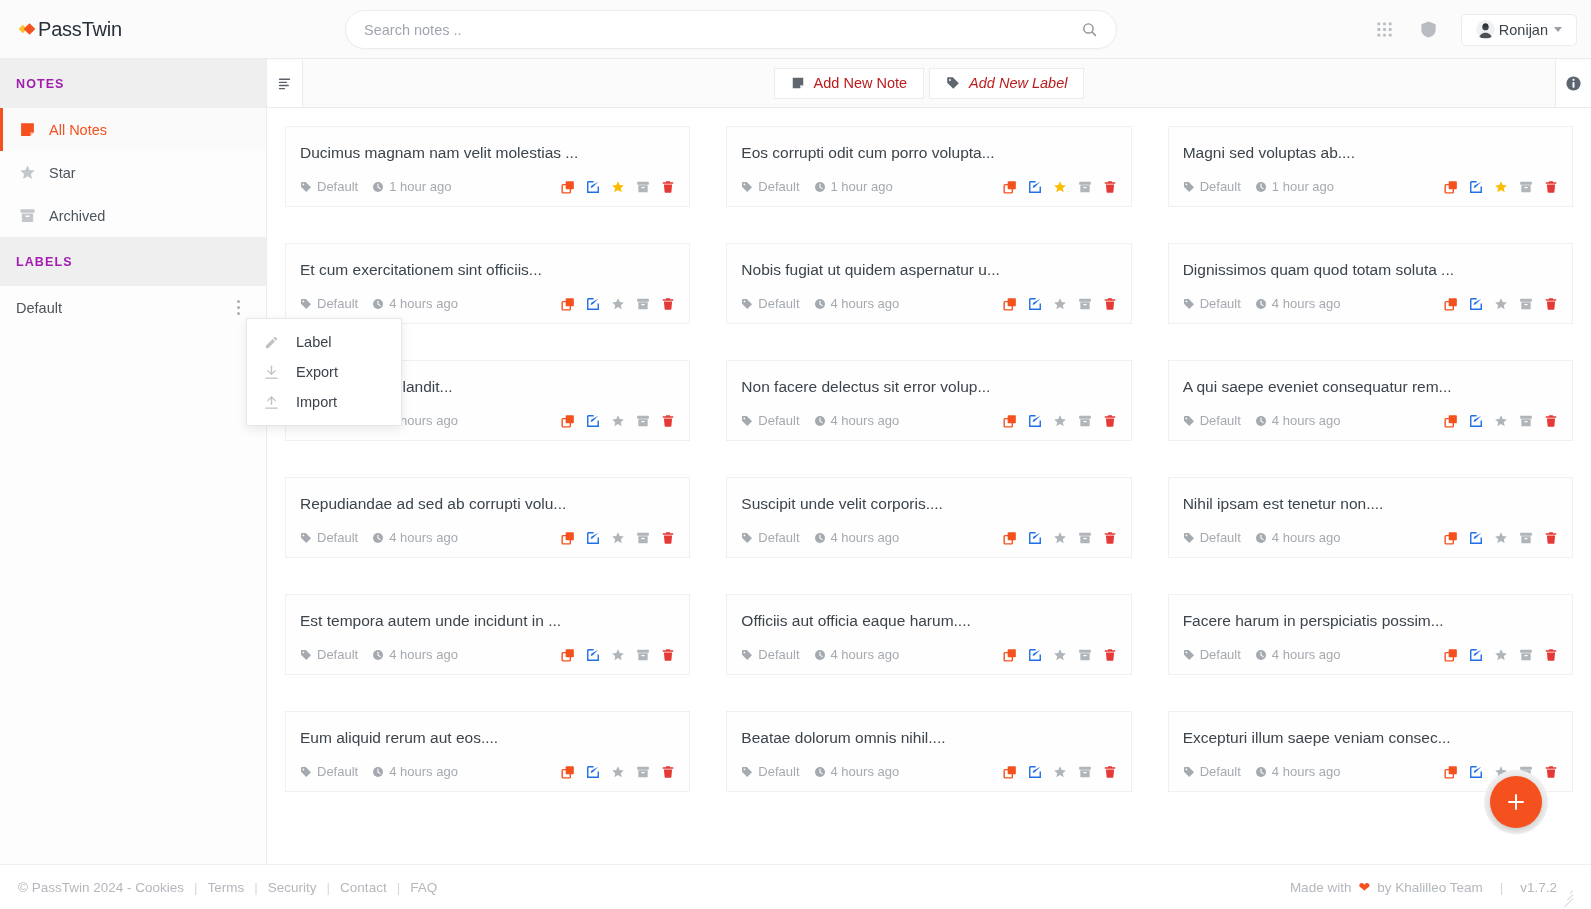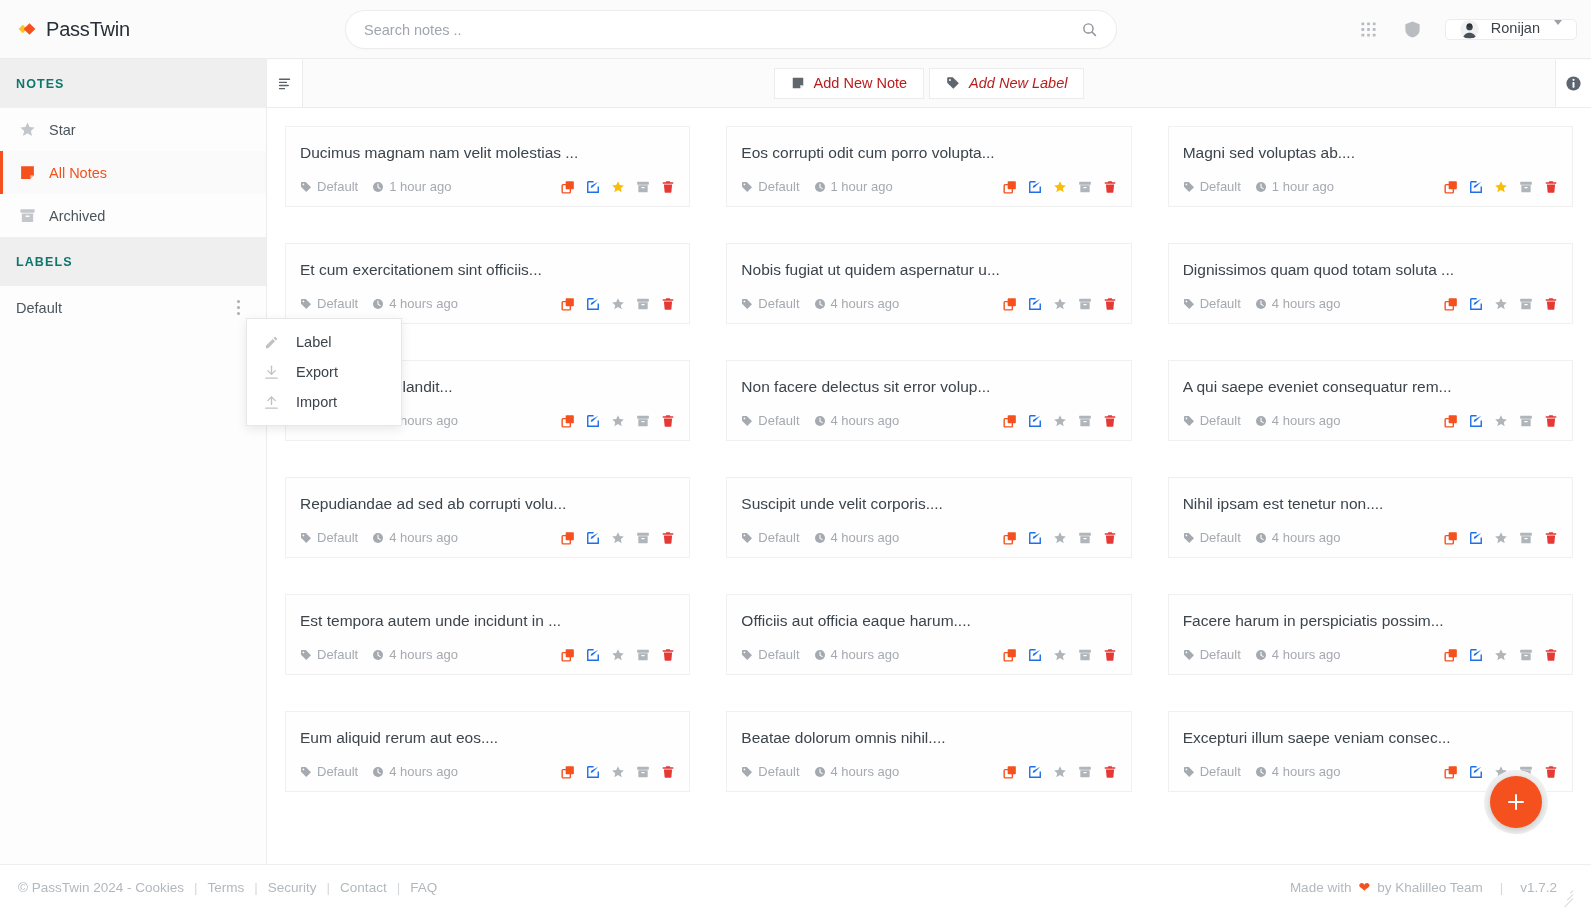--- a/index.html
+++ b/index.html
@@ -13,21 +13,21 @@
   body { position: relative; }
 
   
   .topbar {
     position: absolute; top: 0; left: 0; width: 1591px; height: 59px;
     background: #fbfbfb;
     border-bottom: 1px solid #ececec;
     display: flex; align-items: center;
   }
   .brand {
-    display: flex; align-items: center; gap: 9px;
+    display: flex; align-items: center; gap: 1px;
     margin-left: 17px; width: 300px;
   }
   .brand-logo { width: 20px; height: 20px; display:block; }
   .brand-name {
     font-size: 20px; color: #27303a; letter-spacing: -0.2px;
   }
 
   .search-wrap {
     position: absolute; left: 345px; top: 10px;
     width: 772px; height: 39px;
@@ -50,22 +50,22 @@
 
   .topbar-right {
     position: absolute; right: 14px; top: 0; height: 59px;
     display: flex; align-items: center; gap: 20px;
   }
   .icon-btn {
     display:flex; align-items:center; justify-content:center;
     width: 24px; height: 24px; color:#b9bdc2; cursor: pointer;
   }
   .user-chip {
-    display: flex; gap: 12px;
-    height: 21px; padding: 0 14px;
+    display: flex; align-items: center; gap: 4px;
+    height: 32px; padding: 0 14px;
     border: 1px solid #ececec; border-radius: 5px;
     background: #fff; cursor: pointer;
   }
   .avatar { width: 19px; height: 19px; border-radius: 50%; display:block; }
   .user-name { font-size: 14.5px; color: #3b434b; }
   .caret {
     width: 0; height: 0; margin-left: 2px;
     border-left: 4.5px solid transparent;
     border-right: 4.5px solid transparent;
     border-top: 5px solid #9aa0a6;
@@ -76,21 +76,21 @@
     position: absolute; top: 59px; left: 0;
     width: 267px; height: 805px;
     background: #fdfdfd;
     border-right: 1px solid #ececec;
   }
   .side-head {
     height: 49px; background: #efefef;
     display: flex; align-items: center;
     padding-left: 16px;
     font-size: 12.5px; font-weight: bold; letter-spacing: 1.1px;
-    color: #0f766e;
+    color: #a21caf;
   }
   .side-item {
     height: 43px; display: flex; align-items: center;
     padding-left: 16px; gap: 13px;
     font-size: 14.5px; color: #4c545c; cursor: pointer;
     border-left: 3px solid transparent;
   }
   .side-item.active {
     border-left: 3px solid #f4511e;
     background: #fafafa;
@@ -288,33 +288,33 @@
       </svg>
       <span class="user-name">Ronijan</span>
       <span class="caret"></span>
     </div>
   </div>
 </div>
 
 <div class="sidebar">
   <div class="side-head">NOTES</div>
 
-  <div class="side-item">
-    <svg class="si-ico" viewBox="0 0 24 24" fill="currentColor">
-      <path d="M12 2 l3 6.6 7 .7 -5.2 4.7 1.5 7 -6.3-3.7 -6.3 3.7 1.5-7 L2 9.3 l7-.7 Z"></path>
-    </svg>
-    <span>Star</span>
-  </div>
-
   <div class="side-item active">
     <svg class="si-ico" viewBox="0 0 24 24" fill="currentColor">
       <path d="M3 3 h18 v13 l-5 5 H3 Z"></path>
         <path d="M16 21 v-5 h5 Z" fill="#fff" opacity=".55"></path>
     </svg>
     <span>All Notes</span>
+  </div>
+
+  <div class="side-item">
+    <svg class="si-ico" viewBox="0 0 24 24" fill="currentColor">
+      <path d="M12 2 l3 6.6 7 .7 -5.2 4.7 1.5 7 -6.3-3.7 -6.3 3.7 1.5-7 L2 9.3 l7-.7 Z"></path>
+    </svg>
+    <span>Star</span>
   </div>
 
   <div class="side-item">
     <svg class="si-ico" viewBox="0 0 24 24" fill="currentColor">
       <rect x="2" y="3" width="20" height="5" rx="0.8"></rect>
       <path d="M4 9 h16 v11 a1 1 0 0 1 -1 1 H5 a1 1 0 0 1 -1 -1 Z"></path>
       <rect x="9" y="12" width="6" height="2" rx="1" fill="#fdfdfd"></rect>
     </svg>
     <span>Archived</span>
   </div>

